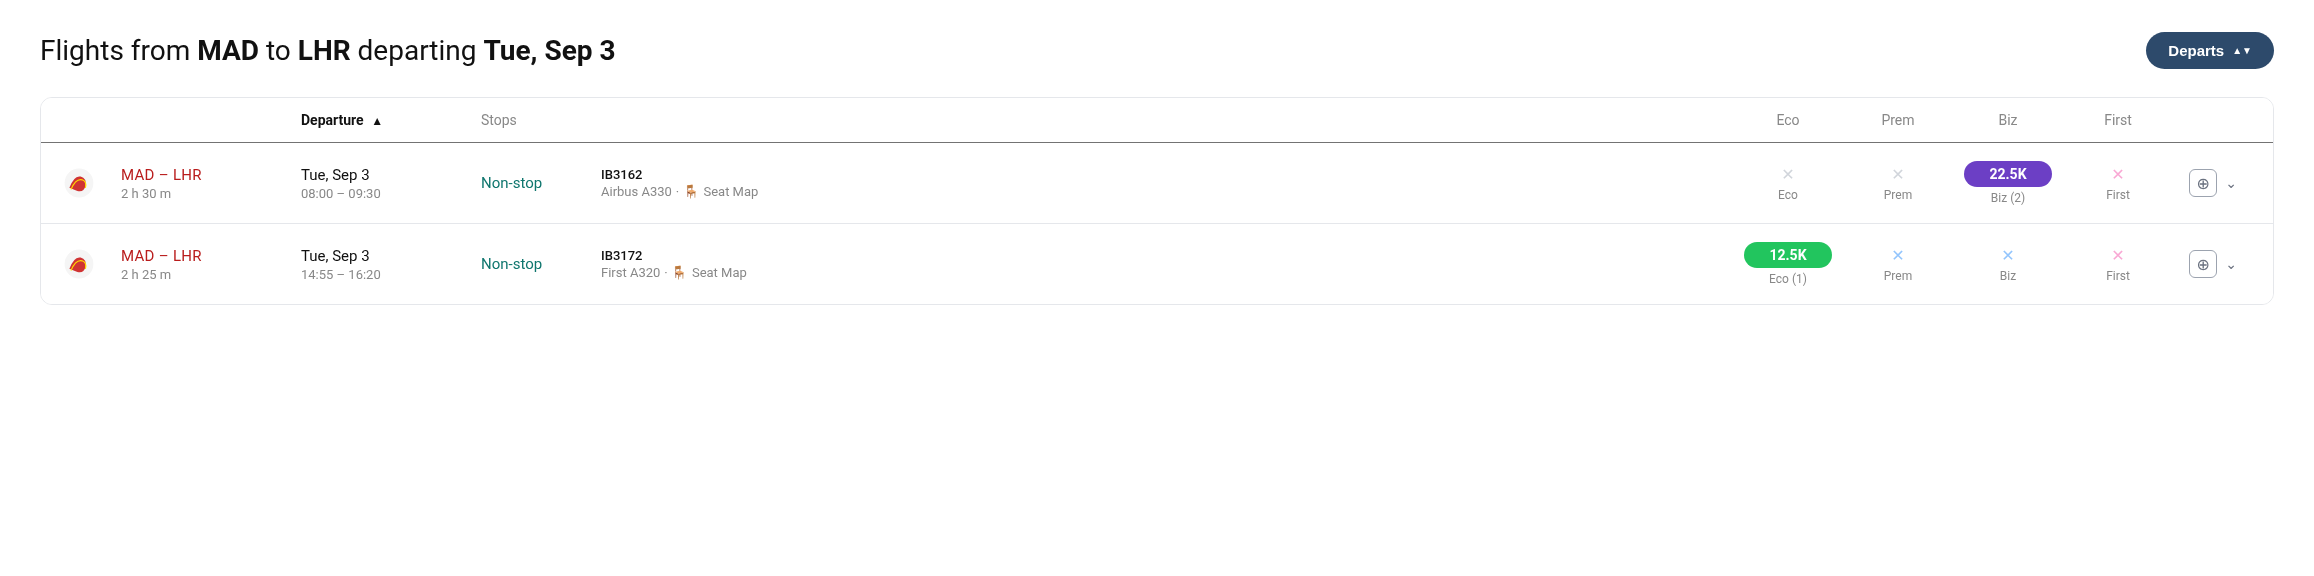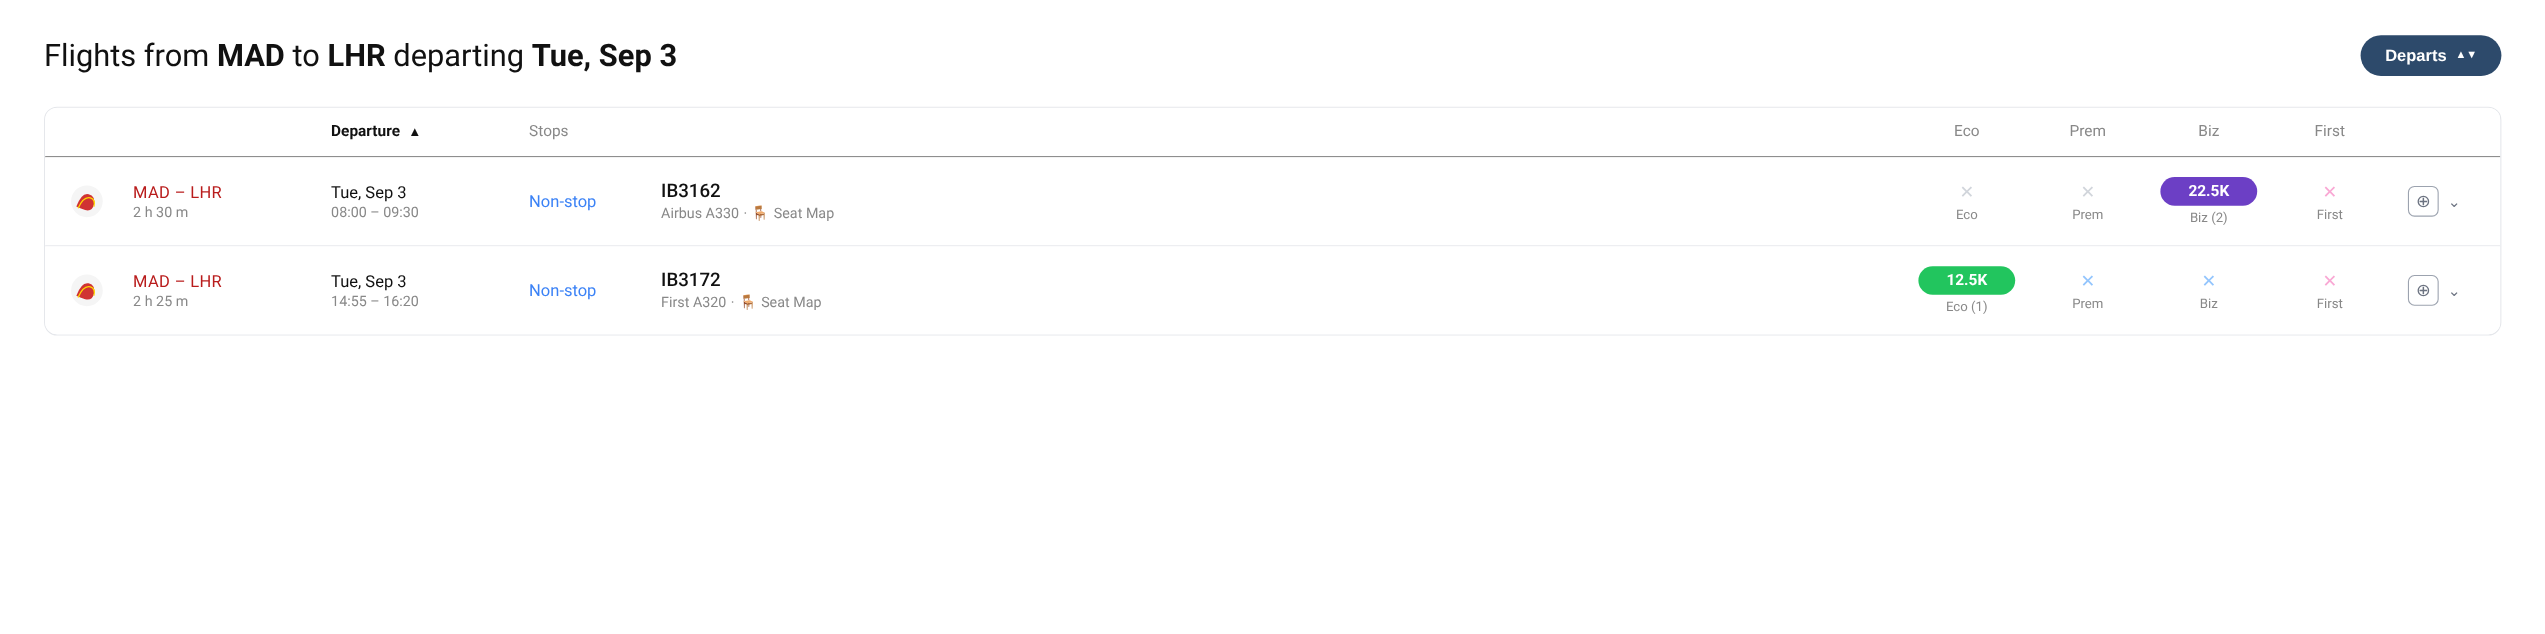--- a/index.html
+++ b/index.html
@@ -112,28 +112,28 @@
       font-size: 15px;
       color: #111;
     }
     .dep-time {
       font-size: 13px;
       color: #888;
       margin-top: 2px;
     }
     .stops-cell {
       font-size: 15px;
-      color: #3b82f6;
+      color: #0f766e;
     }
     .flight-detail {
       display: flex;
       flex-direction: column;
     }
     .flight-number {
-      font-size: 17px;
+      font-size: 13px;
       color: #111;
       font-weight: 500;
     }
     .flight-aircraft {
       font-size: 13px;
       color: #888;
       margin-top: 2px;
       display: flex;
       align-items: center;
       gap: 4px;

